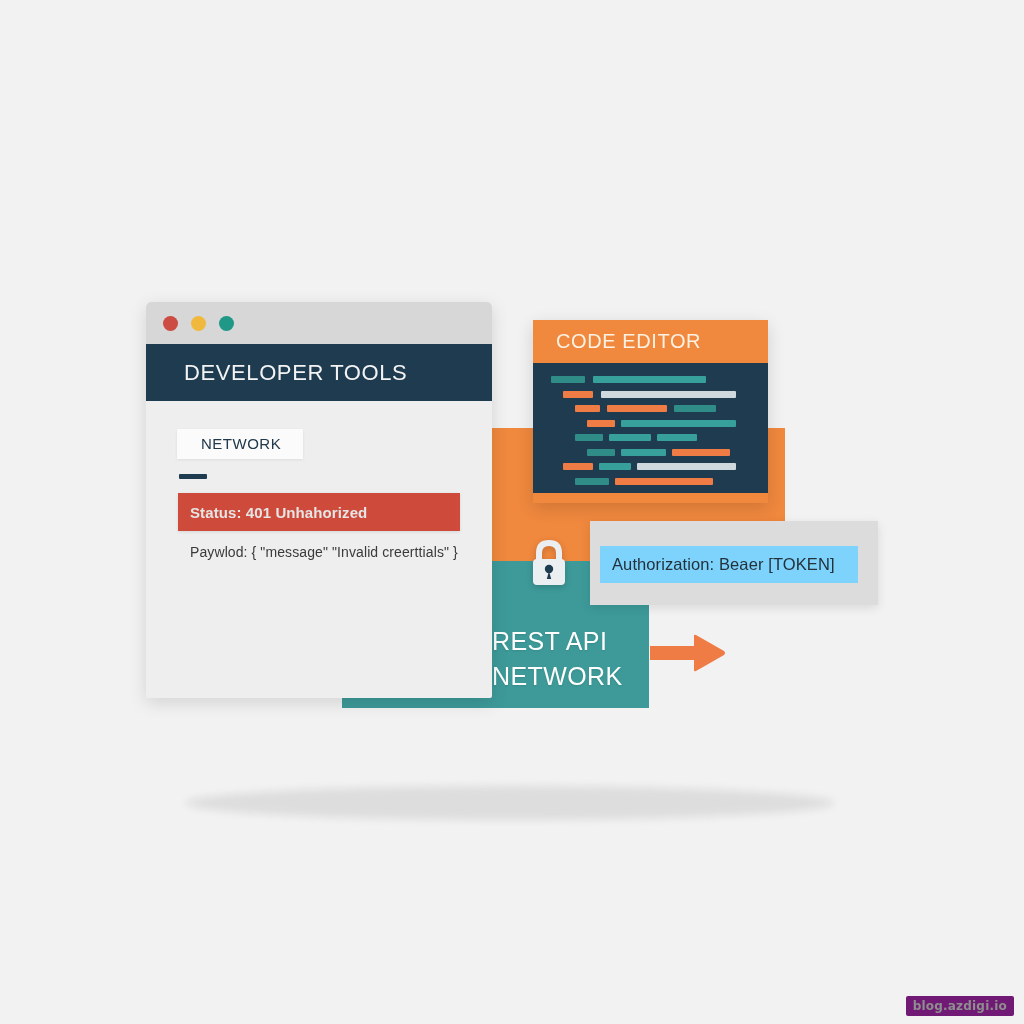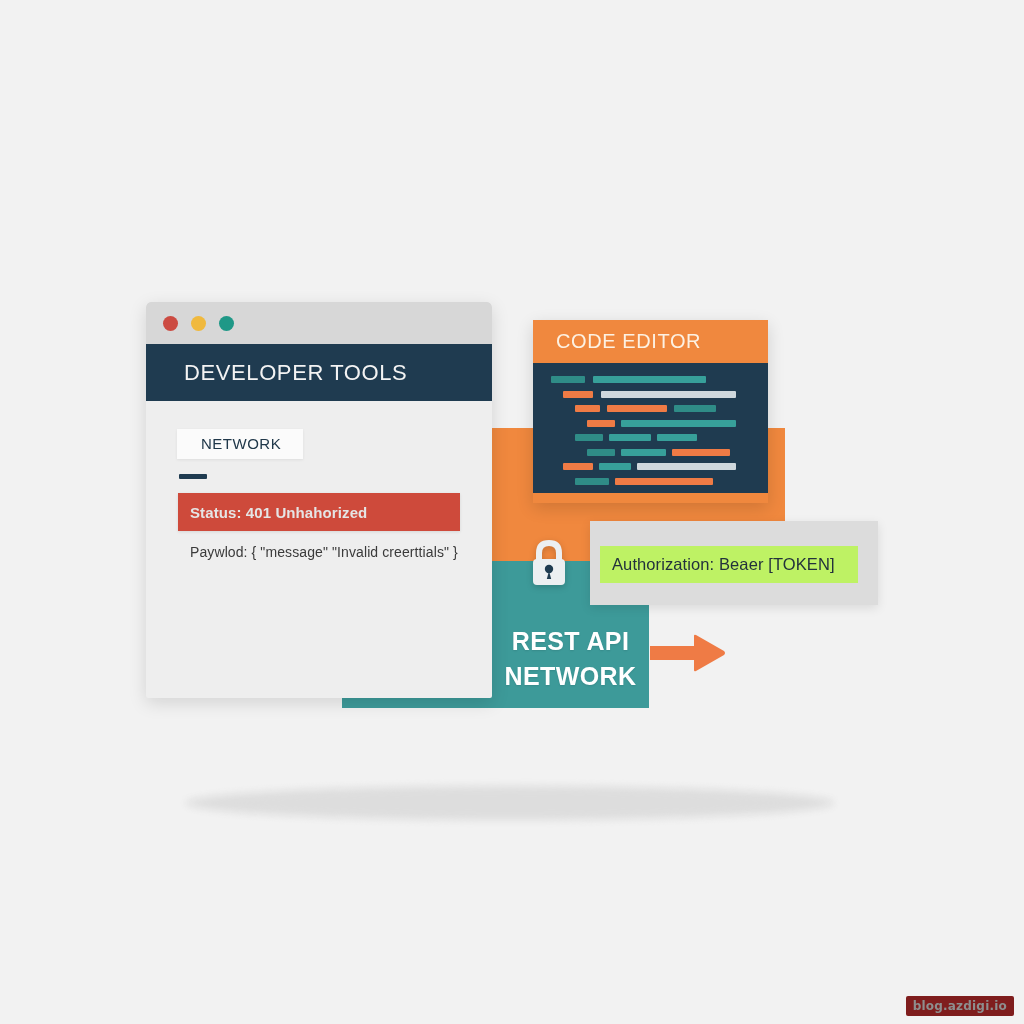--- a/index.html
+++ b/index.html
@@ -58,26 +58,25 @@
     width: 307px;
     height: 80px;
     background: #3d9a99;
   }
 
   .rest-label {
     position: absolute;
     left: 492px;
     top: 624px;
     width: 157px;
-    text-align: center;
     color: #ffffff;
     font-size: 25px;
     line-height: 35px;
     letter-spacing: .4px;
-    font-weight: 700;
+    font-weight: 400;
     text-shadow: 0 1px 2px rgba(0,0,0,.10);
   }
 
   
   .arrow-wrap {
     position: absolute;
     left: 650px;
     top: 634px;
     width: 76px;
     height: 38px;
@@ -232,39 +231,39 @@
     height: 84px;
     background: #dcdcdc;
     box-shadow: 0 3px 10px rgba(0,0,0,.10);
   }
   .auth-inner {
     position: absolute;
     left: 600px;
     top: 546px;
     width: 258px;
     height: 37px;
-    background: #bef264;
+    background: #7dd3fc;
     display: flex;
     align-items: center;
     padding-left: 12px;
     box-sizing: border-box;
   }
   .auth-text {
     color: #23323c;
     font-size: 16.5px;
     letter-spacing: .1px;
     white-space: nowrap;
   }
 
   
   .watermark {
     position: absolute;
     right: 10px;
     bottom: 8px;
-    background: #7f1d1d;
+    background: #701a75;
     color: #8e8e8e;
     font-size: 12px;
     font-weight: 700;
     padding: 3px 7px;
     letter-spacing: .2px;
     border-radius: 2px;
     font-family: "DejaVu Sans", sans-serif;
   }
 </style>
 </head>

